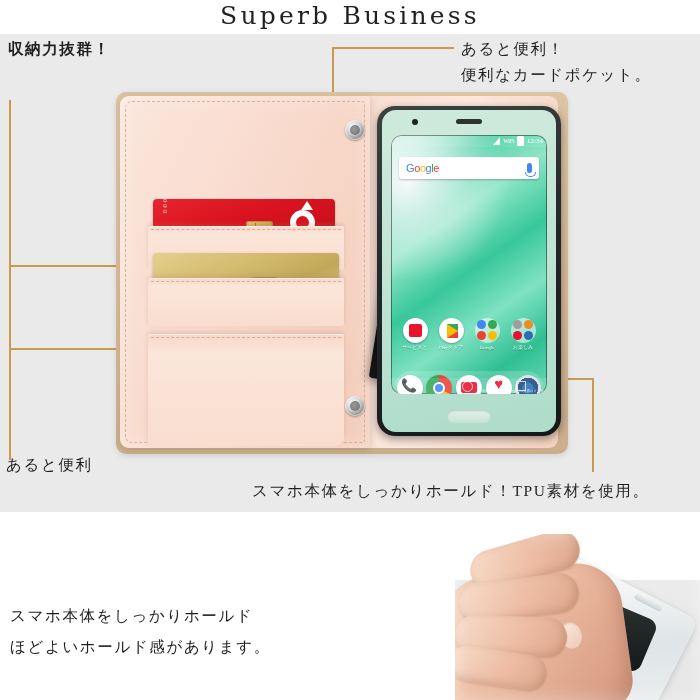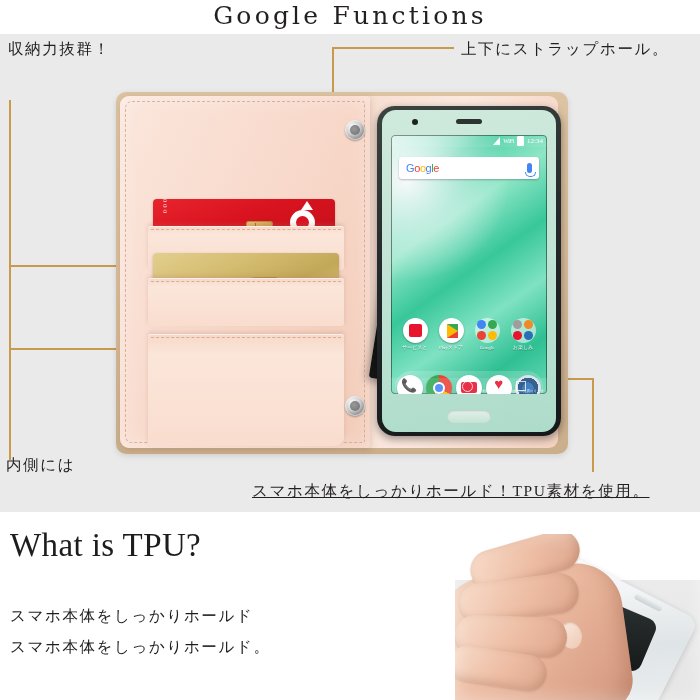--- a/index.html
+++ b/index.html
@@ -17,24 +17,24 @@
 
   .title{
     position:absolute;left:0;top:1px;width:700px;text-align:center;
     font-family:"DejaVu Serif",serif;
     font-size:25px;letter-spacing:3.2px;color:#231f1f;font-weight:400;
     white-space:nowrap;
   }
 
   
   .cap{position:absolute;color:#231f1f;font-size:15.5px;letter-spacing:1.6px;white-space:nowrap;line-height:26px;}
-  .cap-tl{left:8px;top:36px;}
+  .cap-tl{left:8px;top:36px;font-weight:bold;}
   .cap-tr{left:461px;top:36px;}
   .cap-bl{left:6px;top:452px;}
-  .cap-br{left:252px;top:478px;text-decoration:underline;}
+  .cap-br{left:252px;top:478px;}
 
   
   .lead{position:absolute;background:#c99a4e;}
   .lead-h{height:2px;}
   .lead-v{width:2px;}
   .dot{position:absolute;width:12px;height:12px;border-radius:50%;background:#c99a4e;}
 
   
   .stage{position:absolute;left:100px;top:88px;width:480px;height:376px;}
 
@@ -165,21 +165,21 @@
   .phone-body{
     position:absolute;left:5px;top:4px;right:5px;bottom:4px;border-radius:14px;
     background:linear-gradient(170deg,#cfeadd 0%,#bfe3d4 50%,#aedcca 100%);
   }
   .speaker{
     position:absolute;left:50%;top:9px;margin-left:-13px;width:26px;height:5px;border-radius:3px;
     background:#2c3330;
   }
   .frontcam{position:absolute;left:30px;top:9px;width:6px;height:6px;border-radius:50%;background:#1c2321;}
   .screen{
-    position:absolute;left:9px;top:25px;right:9px;bottom:38px;border-radius:4px;overflow:hidden;
+    position:absolute;left:9px;top:25px;right:9px;bottom:38px;border-radius:10px;overflow:hidden;
     background:
       linear-gradient(125deg, rgba(255,255,255,.55) 0%, rgba(255,255,255,0) 32%),
       radial-gradient(ellipse 120% 70% at 10% 18%, #f2f7f8 0%, rgba(242,247,248,0) 55%),
       linear-gradient(145deg,#6fdcb6 0%,#48cfa4 18%,#8fe6c7 34%,#38c79a 52%,#7fe2c2 68%,#2fbf93 84%,#69dbb5 100%);
     box-shadow:inset 0 0 0 1px rgba(0,0,0,.45);
   }
   .statusbar{position:absolute;left:0;top:0;right:0;height:12px;background:rgba(255,255,255,.08);}
   .statusbar .sb-r{position:absolute;right:4px;top:1px;display:flex;align-items:center;gap:3px;}
   .sb-sig{width:0;height:0;border-left:7px solid transparent;border-bottom:8px solid rgba(255,255,255,.95);}
   .sb-wifi{font-size:6px;color:#fff;letter-spacing:-.3px;}
@@ -286,32 +286,33 @@
 </style>
 </head>
 <body>
 
 <div class="page">
 
   <div class="top-panel">
     <div class="white-strip"></div>
   </div>
 
-  <div class="title">Google Functions</div>
+  <div class="title">Superb Business</div>
 
   <div class="cap cap-tl">
     <div>収納力抜群！</div>
   </div>
 
   <div class="cap cap-tr">
-    <div>上下にストラップホール。</div>
+    <div>あると便利！</div>
+    <div>便利なカードポケット。</div>
   </div>
 
   <div class="cap cap-bl">
-    <div>内側には</div>
+    <div>あると便利</div>
   </div>
 
   <div class="cap cap-br">
     <div>スマホ本体をしっかりホールド！TPU素材を使用。</div>
   </div>
 
   <div class="lead lead-v" style="left:9px;top:100px;height:250px;"></div>
   <div class="lead lead-h" style="left:9px;top:348px;width:152px;"></div>
   <div class="dot" style="left:155px;top:343px;"></div>
 
@@ -427,24 +428,23 @@
           <div class="wmark">利用の端末により画面表示は異なります</div>
         </div>
 
         <div class="homebtn"></div>
       </div>
     </div>
 
   </div>
 
   <div class="bottom">
-    <div class="h2">What is TPU?</div>
     <div class="body-lines">
       <div class="bl">スマホ本体をしっかりホールド</div>
-      <div class="bl">スマホ本体をしっかりホールド。</div>
+      <div class="bl">ほどよいホールド感があります。</div>
     </div>
   </div>
 
   <div class="photo">
     <div class="case-white">
       <div class="btn-side"></div>
       <span class="sparkle sp1"></span>
         <span class="sparkle sp2"></span>
         <span class="sparkle sp3"></span>
       <span class="sparkle sp4"></span>

